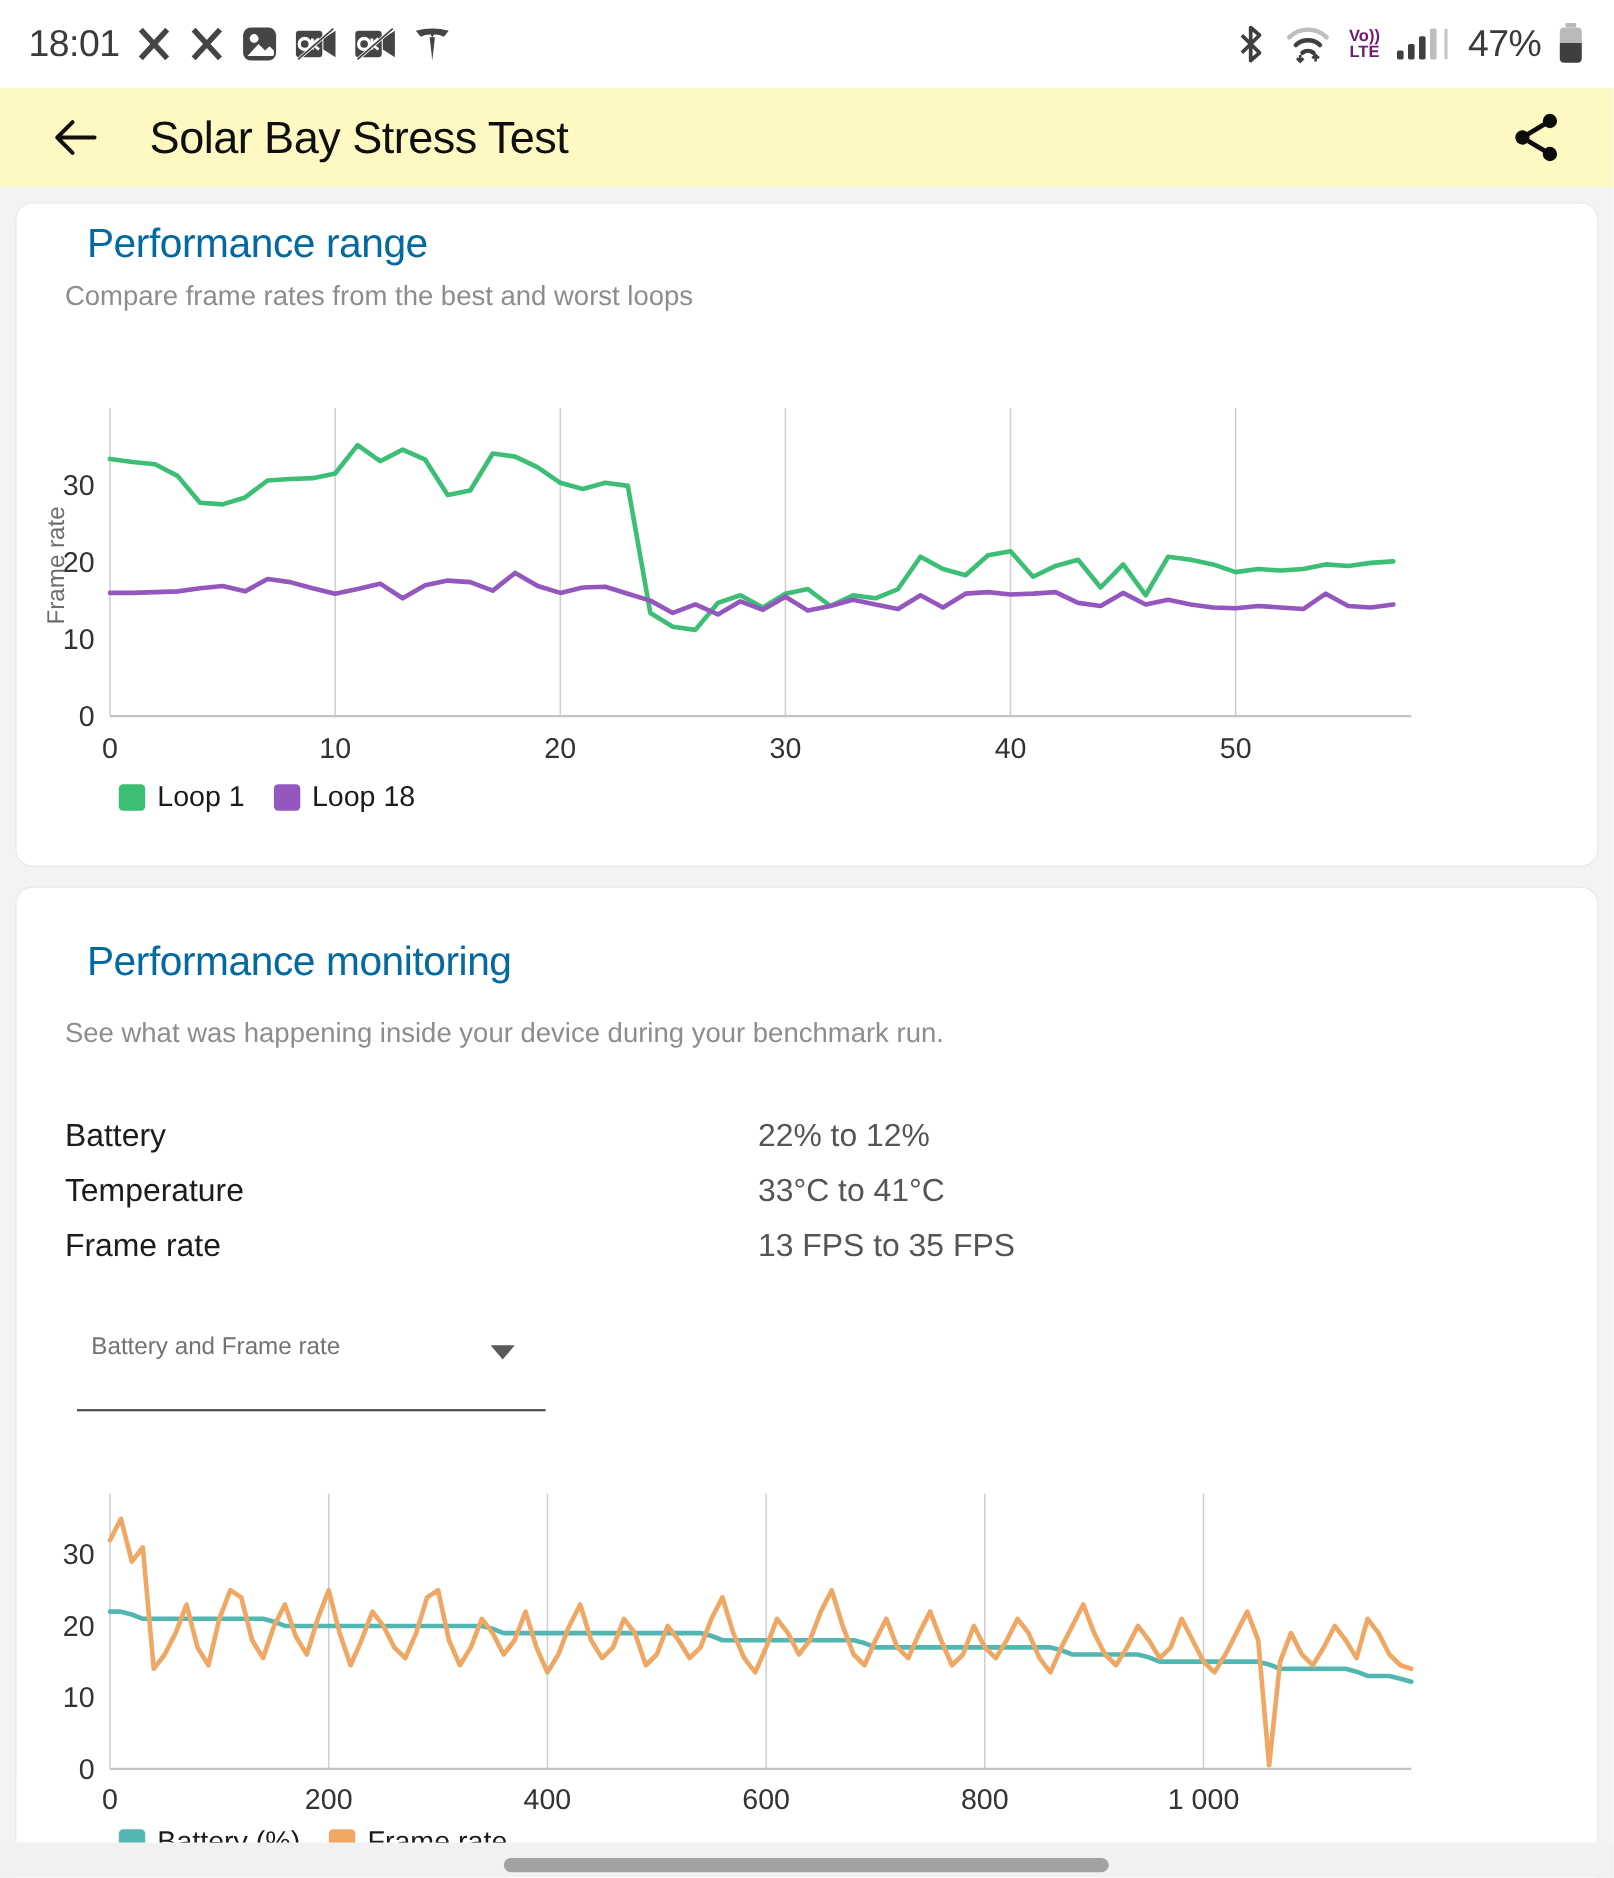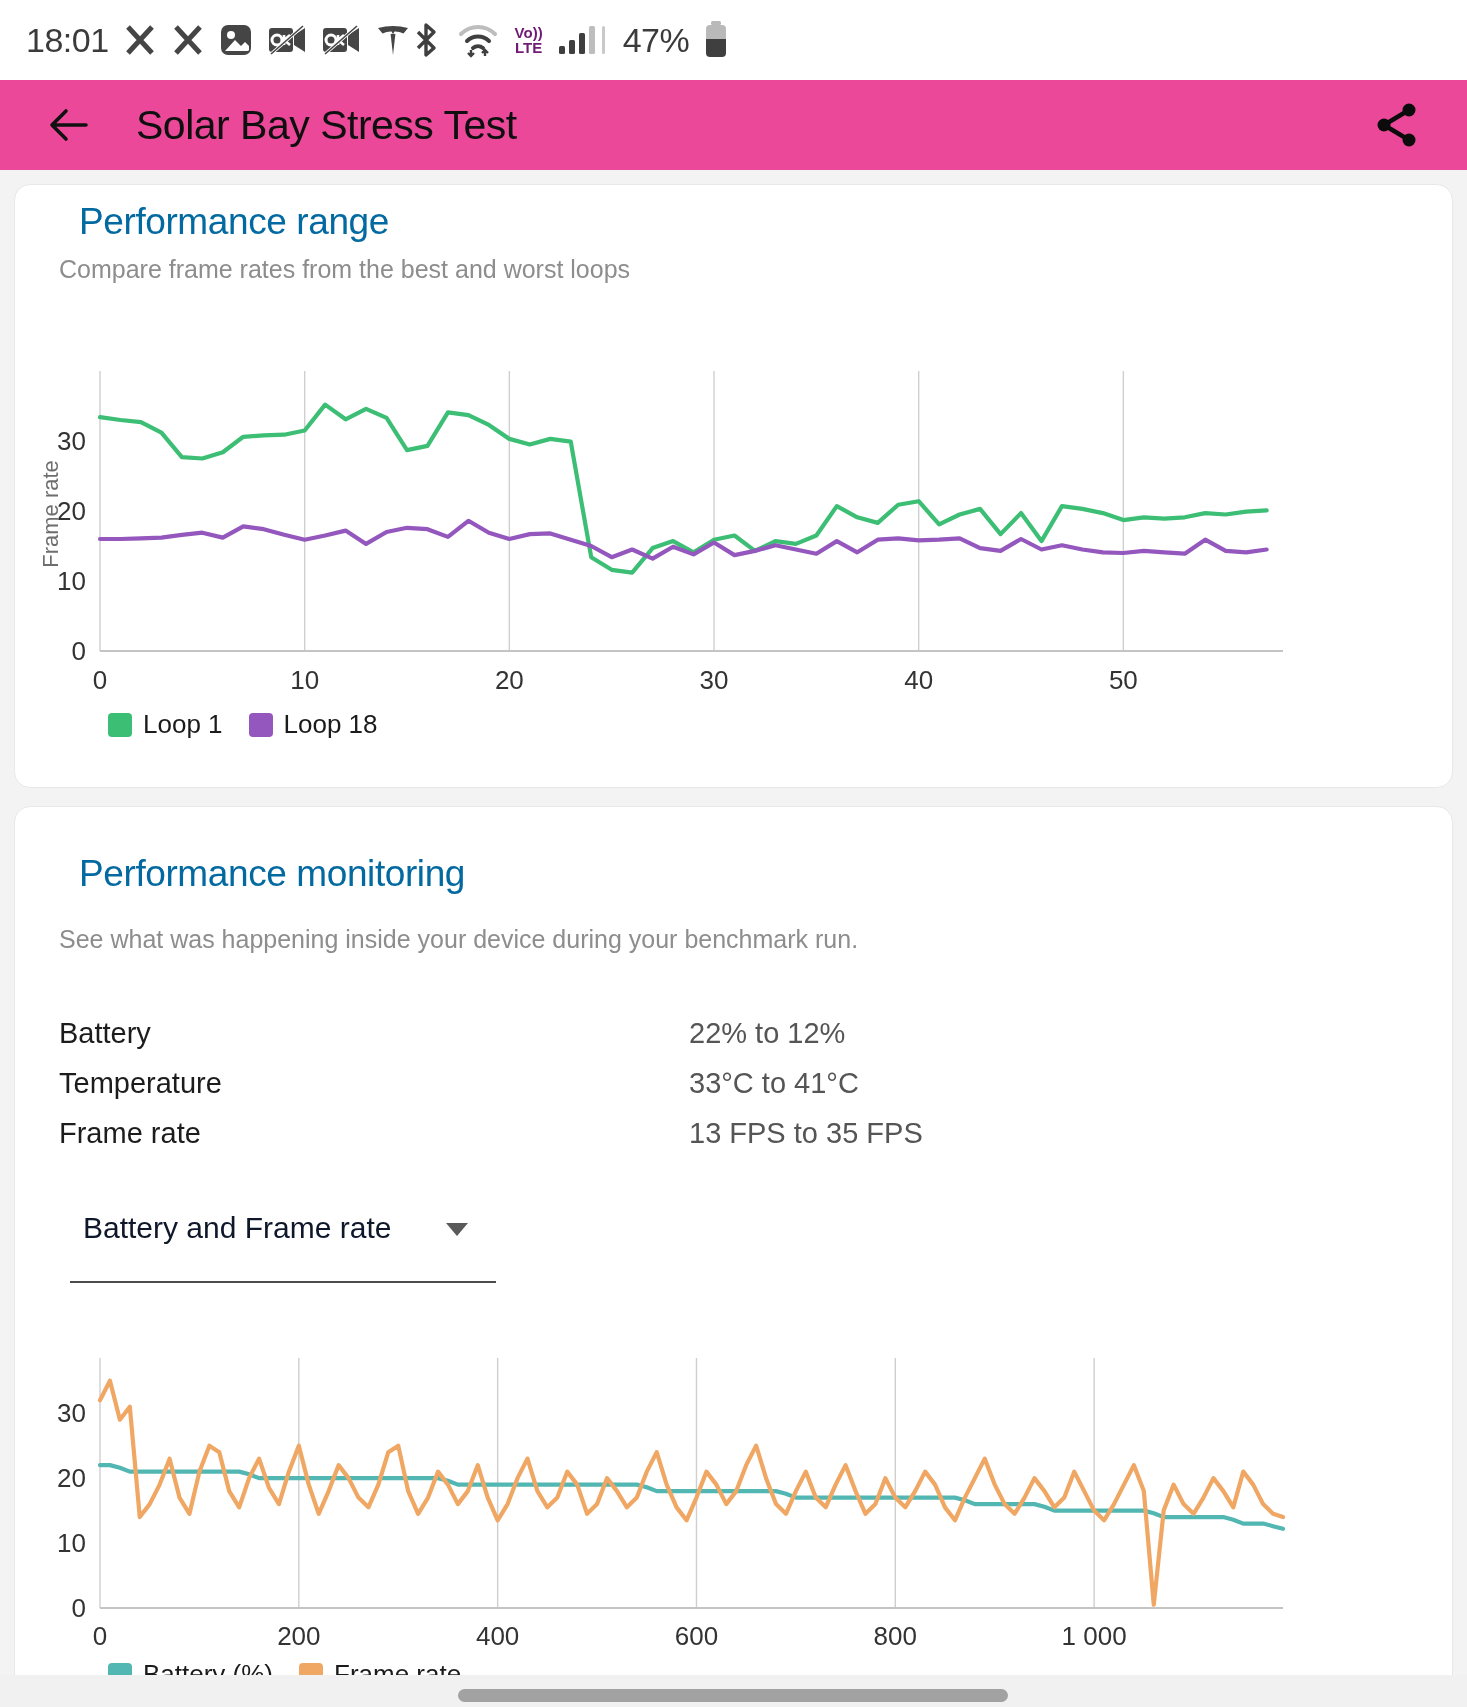--- a/index.html
+++ b/index.html
@@ -1,29 +1,29 @@
 <!DOCTYPE html>
 <html><head>
 <meta charset="utf-8">
 <style>
   html,body{margin:0;padding:0;}
   .screen{position:relative;width:1467px;height:1707px;background:#ffffff;overflow:hidden;
           font-family:"Liberation Sans",sans-serif;color:#1b1b1b;}
   .content-bg{position:absolute;left:0;top:170px;right:0;bottom:0;background:#f3f3f4;}
   
   .statusbar{position:absolute;left:0;top:0;width:1467px;height:80px;background:#fff;display:flex;
-             align-items:center;padding:0 26px;box-sizing:border-box;}
+             align-items:center;justify-content:space-between;padding:0 26px;box-sizing:border-box;}
   .sb-left,.sb-right{display:flex;align-items:center;gap:14px;}
   .sb-time{font-size:34px;color:#3b3b3b;letter-spacing:-0.5px;}
   .sb-ico{display:inline-flex;align-items:center;justify-content:center;}
   .volte{display:flex;flex-direction:column;align-items:center;line-height:15px;color:#701a75;
          font-size:15px;font-weight:bold;}
   .sb-batt-pct{font-size:34px;color:#3b3b3b;letter-spacing:-0.5px;}
   
-  .appbar{position:absolute;left:0;top:80px;width:1467px;height:90px;background:#ec4899;display:flex;align-items:center;}
+  .appbar{position:absolute;left:0;top:80px;width:1467px;height:90px;background:#fef9c3;display:flex;align-items:center;}
   .back-btn{margin-left:40px;width:56px;height:56px;display:flex;align-items:center;justify-content:center;cursor:pointer;}
   .appbar-title{margin-left:40px;font-size:41px;color:#0f0f0f;letter-spacing:-0.5px;}
   .share-btn{position:absolute;right:42px;width:56px;height:56px;display:flex;align-items:center;justify-content:center;cursor:pointer;}
   
   .card{position:absolute;left:14px;width:1439px;background:#ffffff;border:1px solid #e8e8e8;
         border-radius:16px;box-sizing:border-box;}
   .card1{top:184px;height:604px;}
   .card2{top:806px;height:920px;border-bottom-left-radius:0;border-bottom-right-radius:0;}
   .card-title{position:absolute;left:44px;font-size:37px;color:#0369a1;letter-spacing:-0.4px;margin-left:20px;}
   .card-sub{position:absolute;left:44px;font-size:25px;color:#8d8d8d;}
@@ -32,21 +32,21 @@
   .chart-svg{position:absolute;left:0;}
   .legend{position:absolute;left:93px;display:flex;align-items:center;gap:26px;font-size:26px;color:#1b1b1b;}
   .leg-item{display:flex;align-items:center;gap:11px;}
   .leg-item i{width:24px;height:24px;border-radius:4px;display:inline-block;}
   .xlab{position:absolute;left:85px;width:1185px;text-align:center;font-size:25px;color:#7b7b7b;}
   
   .mon-row{position:absolute;left:44px;width:1351px;font-size:29px;color:#1c1c1c;margin-top:12px;}
   .mon-row .val{position:absolute;left:630px;color:#555555;}
   
   .dropdown{position:absolute;left:55px;top:398px;width:426px;height:78px;cursor:pointer;}
-  .dd-label{position:absolute;left:13px;top:6px;font-size:30px;color:#0f172a;}
+  .dd-label{position:absolute;left:13px;top:6px;font-size:22px;color:#737373;}
   .dd-caret{position:absolute;right:28px;top:18px;width:0;height:0;border-left:11px solid transparent;
             border-right:11px solid transparent;border-top:13px solid #5a5a5a;}
   .dd-line{position:absolute;left:0;bottom:0;width:426px;height:2px;background:#4c4c4c;}
   
   .footer{position:absolute;left:0;top:1675px;width:1467px;height:32px;background:#f1f1f2;z-index:5;}
   .nav-pill{position:absolute;left:458px;top:14px;width:550px;height:13px;border-radius:7px;background:#a2a2a2;cursor:pointer;}
 </style>
 </head>
 <body>
 

